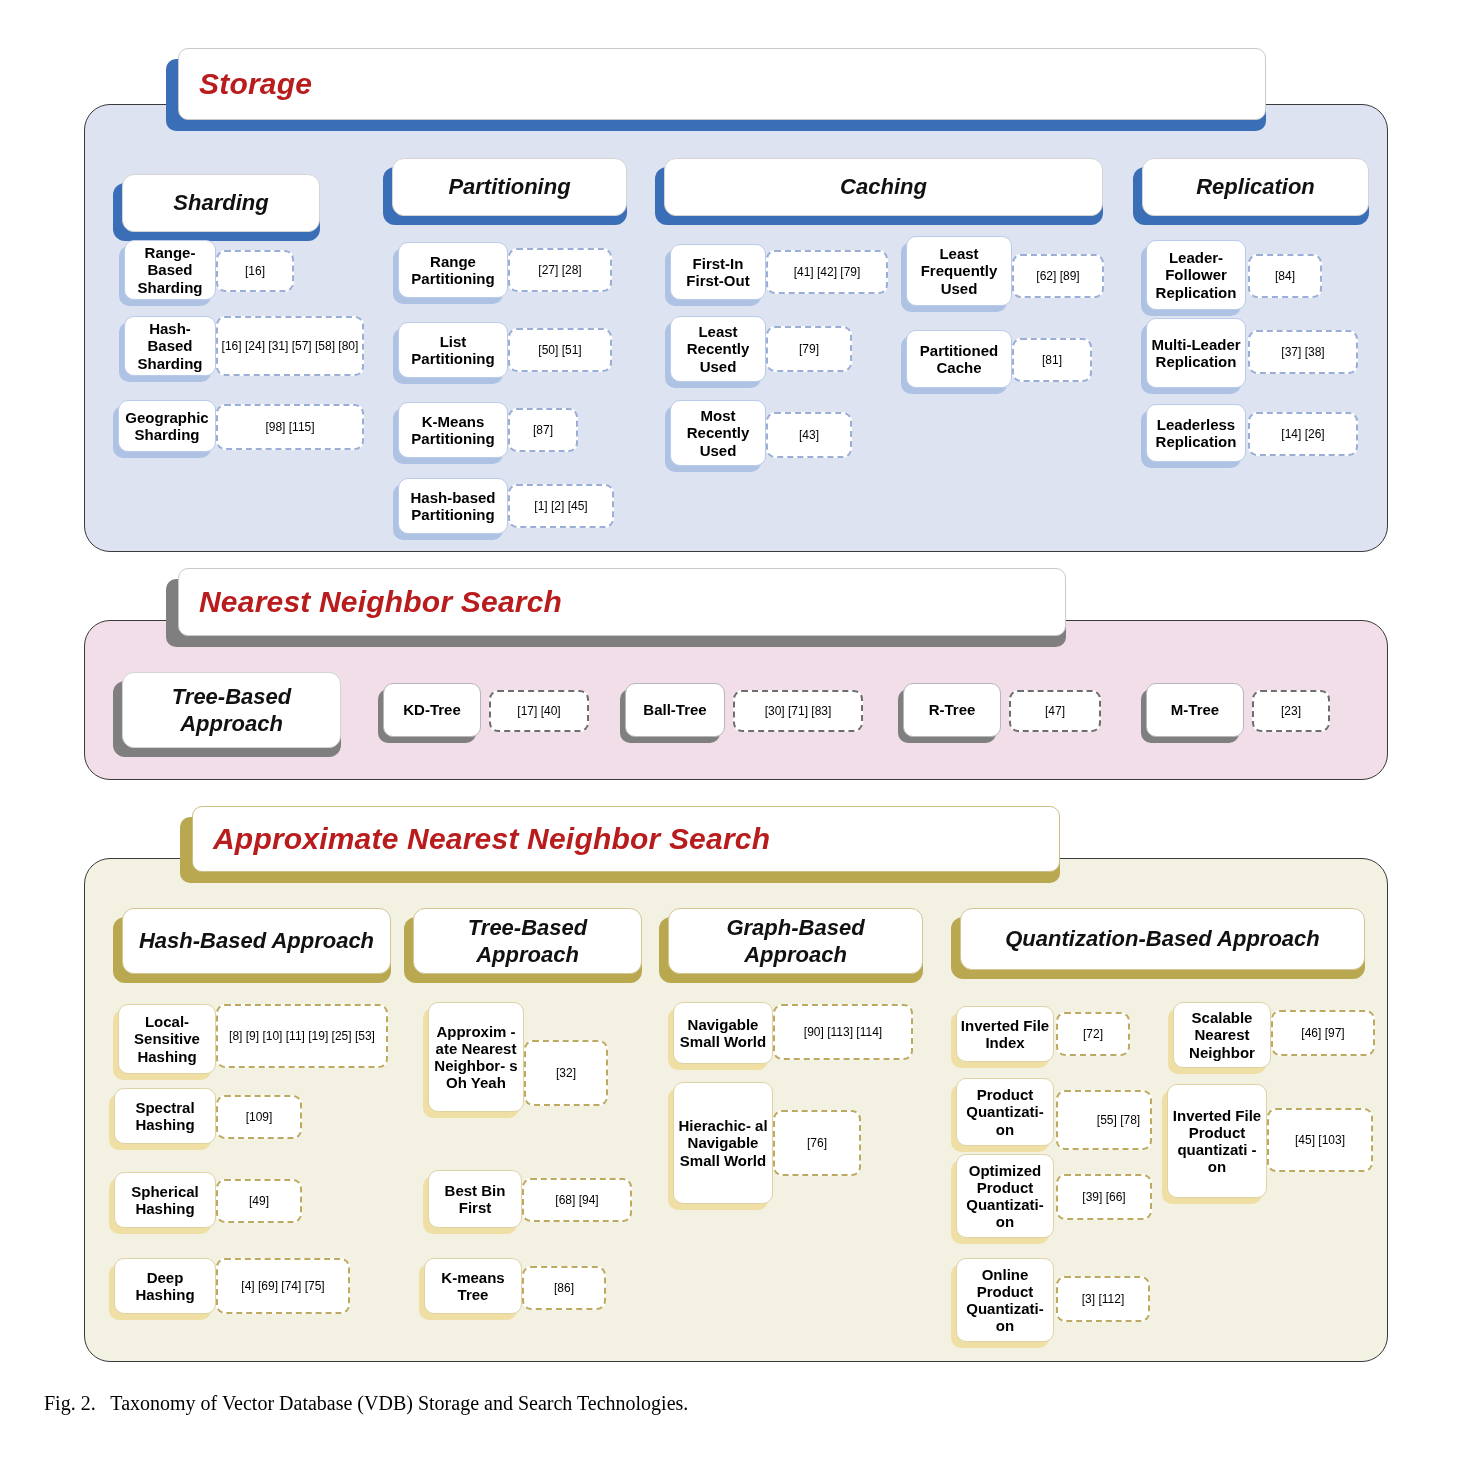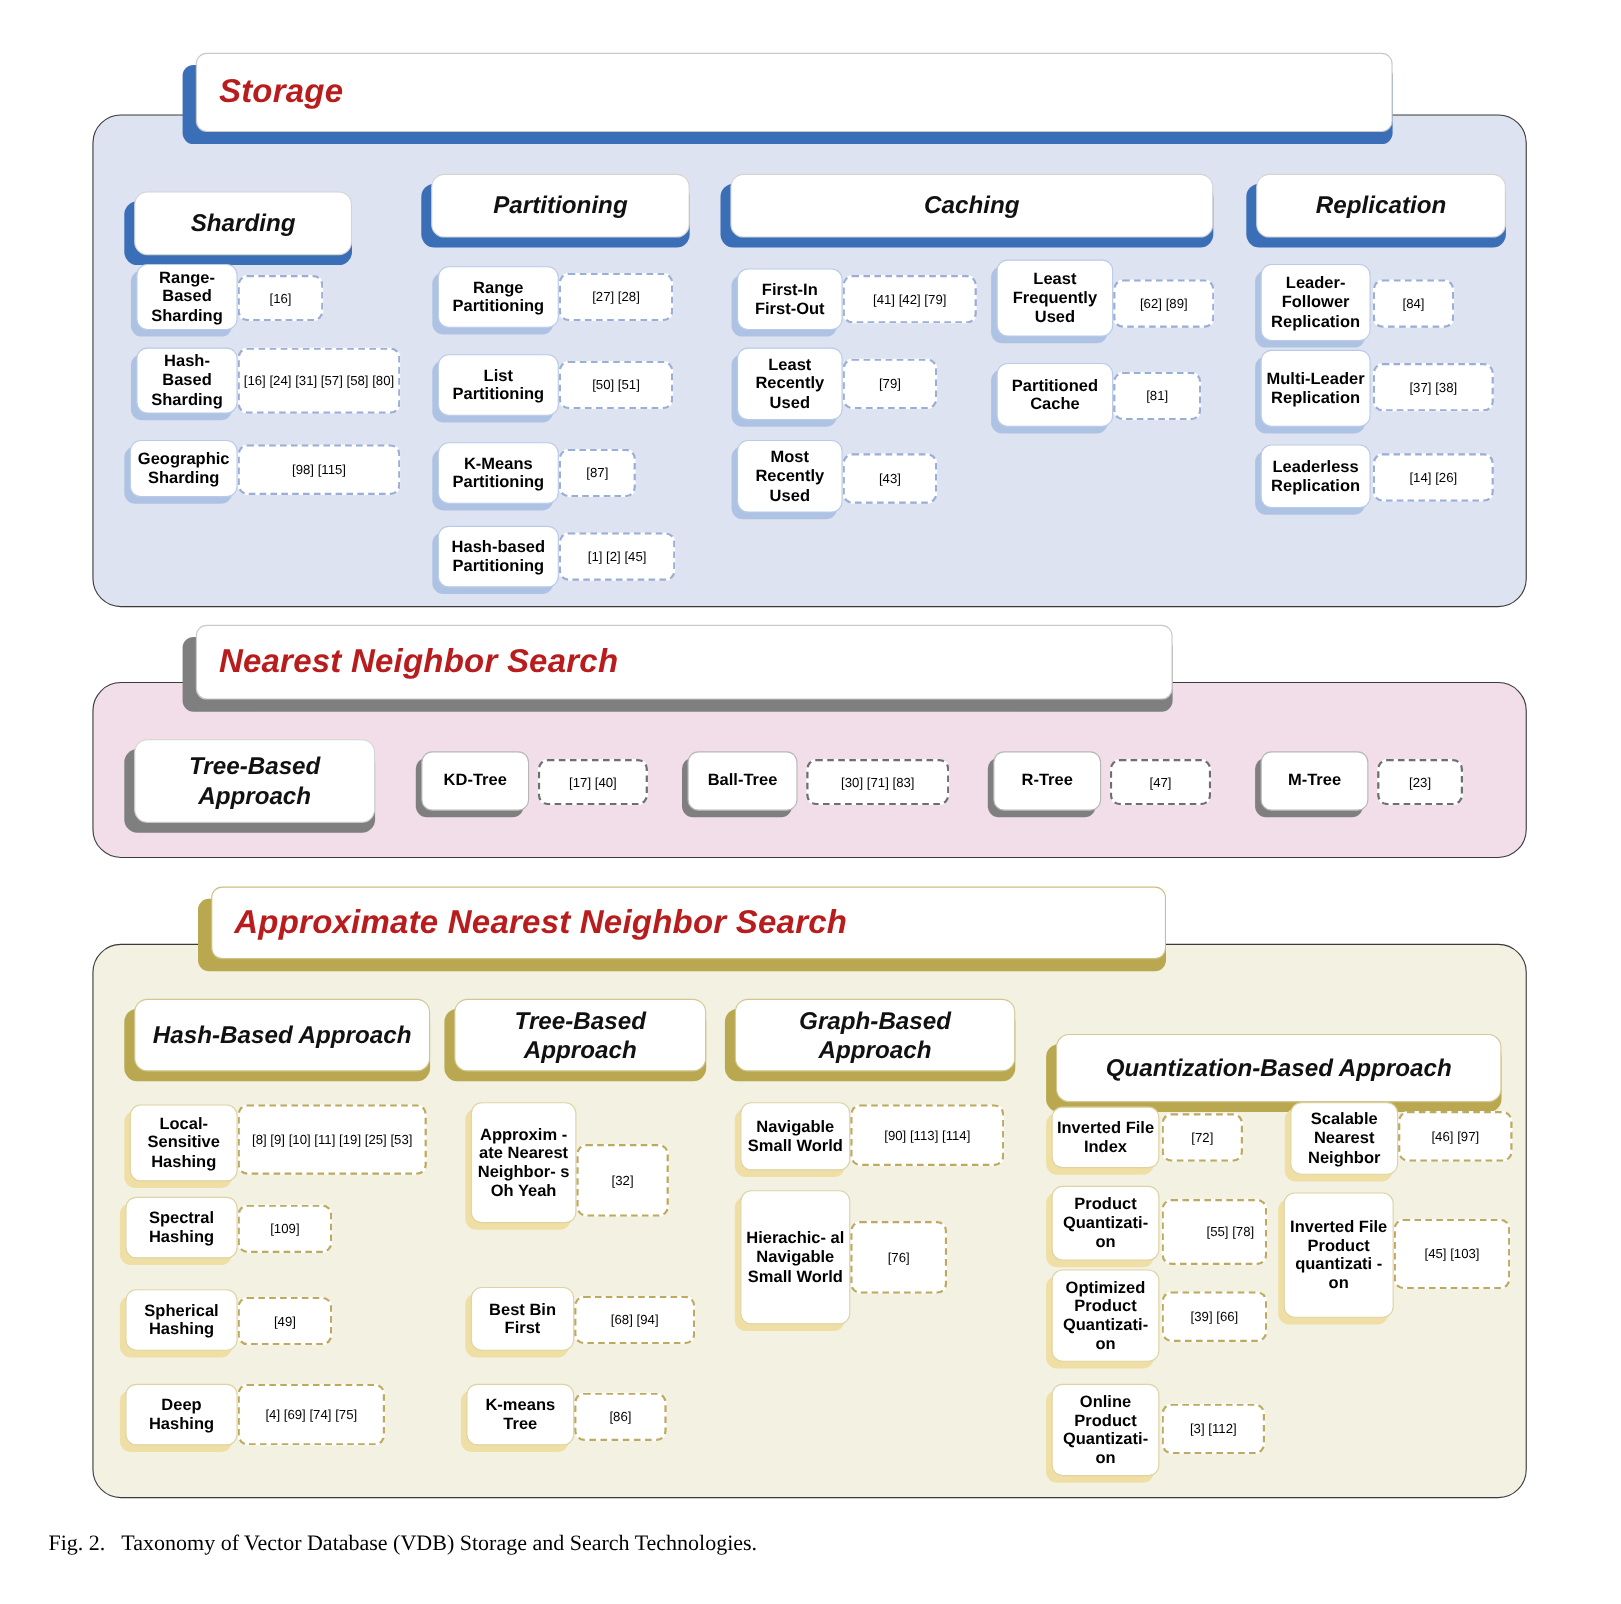--- a/index.html
+++ b/index.html
@@ -435,21 +435,21 @@
   <div class="ch-face">
     <span>Tree-Based Approach</span>
   </div>
 </div>
 <div class="col-head ch-olive" style="left:659px; top:908px; width:264px; height:66px;">
   <div class="ch-shadow"></div>
   <div class="ch-face">
     <span>Graph-Based Approach</span>
   </div>
 </div>
-<div class="col-head ch-olive" style="left:951px; top:940px; width:414px; height:62px;">
+<div class="col-head ch-olive" style="left:951px; top:908px; width:414px; height:62px;">
   <div class="ch-shadow"></div>
   <div class="ch-face">
     <span>Quantization-Based Approach</span>
   </div>
 </div>
 
 <div class="node nd-olive" style="left:118px; top:1004px; width:98px; height:70px;">
   <div class="nd-shadow"></div>
   <div class="nd-face">
     <span>Local-Sensitive Hashing</span>

